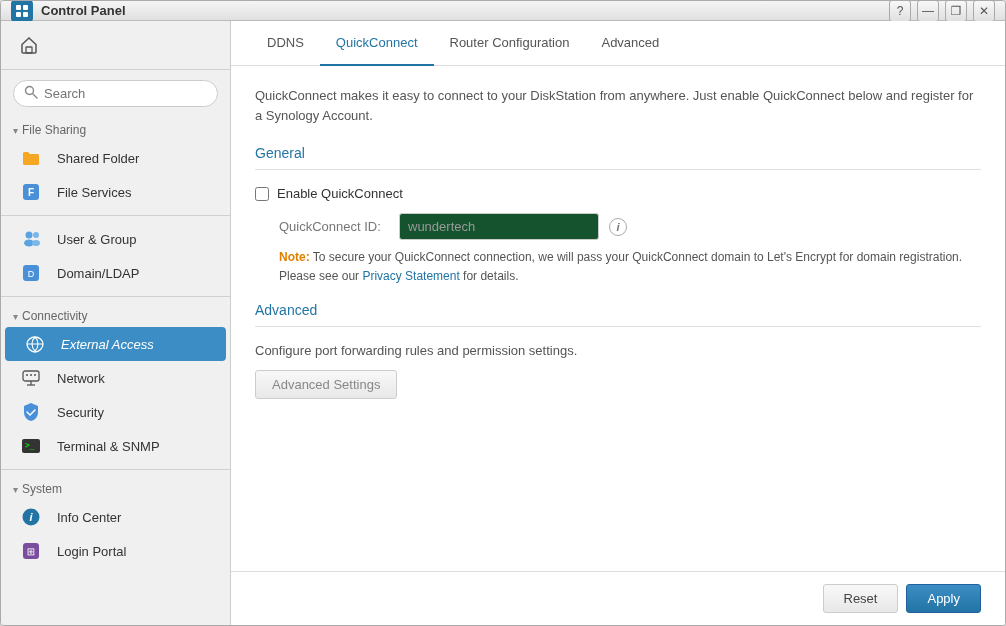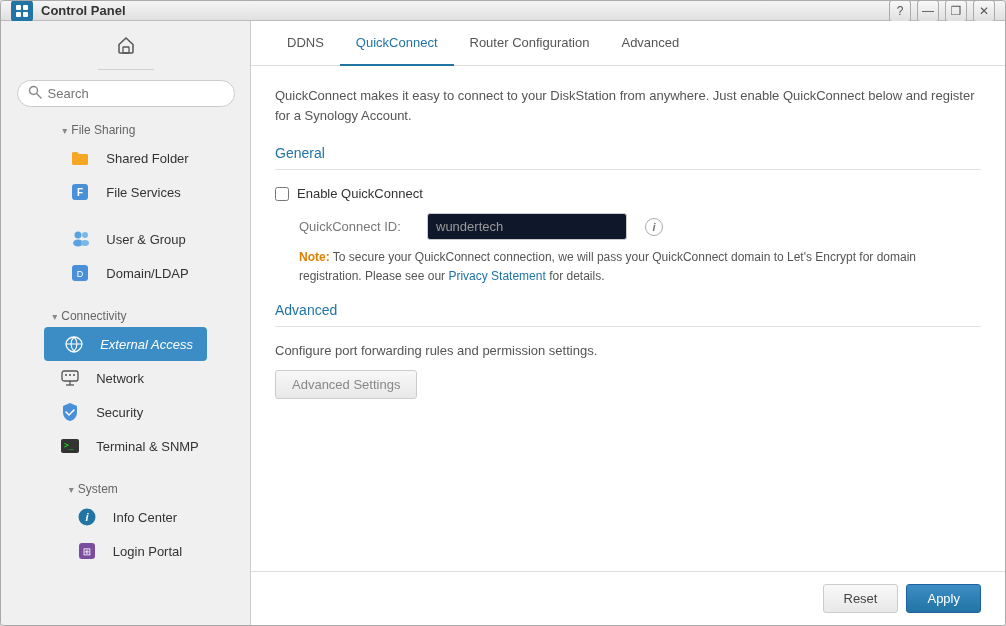--- a/index.html
+++ b/index.html
@@ -12,21 +12,21 @@
     .titlebar-icon { width: 22px; height: 22px; background: #2274a5; border-radius: 4px; margin-right: 8px; display: flex; align-items: center; justify-content: center; }
     .titlebar-icon svg { width: 16px; height: 16px; }
     .titlebar-title { font-size: 13px; font-weight: 600; color: #333; flex: 1; }
     .titlebar-controls { display: flex; gap: 6px; }
     .titlebar-btn { width: 22px; height: 22px; border: 1px solid #aaa; background: linear-gradient(180deg, #f8f8f8, #e0e0e0); border-radius: 3px; cursor: pointer; display: flex; align-items: center; justify-content: center; font-size: 12px; color: #555; }
 
     
     .main-layout { display: flex; flex: 1; overflow: hidden; }
 
     
-    .sidebar { width: 250px; background: #f0f0f0; border-right: 1px solid #ccc; overflow-y: auto; flex-shrink: 0; display: flex; flex-direction: column; align-items: center; }
+    .sidebar { width: 230px; background: #f0f0f0; border-right: 1px solid #ccc; overflow-y: auto; flex-shrink: 0; display: flex; flex-direction: column; }
 
     .sidebar-search { padding: 10px 12px; }
     .search-box { display: flex; align-items: center; border: 1px solid #ccc; border-radius: 14px; background: #fff; padding: 4px 10px; gap: 6px; }
     .search-box input { border: none; outline: none; font-size: 13px; color: #555; background: transparent; width: 100%; }
     .search-icon-svg { color: #888; font-size: 13px; }
 
     .sidebar-section { padding: 0; }
     .sidebar-section-header { display: flex; align-items: center; gap: 4px; padding: 6px 12px 4px 12px; font-size: 12px; color: #666; font-weight: 500; }
     .chevron-icon { font-size: 10px; color: #888; }
 
@@ -50,23 +50,23 @@
     .content-body { flex: 1; padding: 20px 24px; overflow-y: auto; }
 
     .intro-text { font-size: 13px; color: #555; margin-bottom: 20px; line-height: 1.5; }
 
     .section-title { font-size: 14px; color: #2274a5; font-weight: 500; padding-bottom: 8px; border-bottom: 1px solid #e0e0e0; margin-bottom: 16px; }
 
     .form-row { display: flex; align-items: center; gap: 10px; margin-bottom: 12px; }
     .checkbox-label { display: flex; align-items: center; gap: 8px; cursor: pointer; font-size: 13px; }
     .checkbox-label input[type=checkbox] { width: 14px; height: 14px; cursor: pointer; }
 
-    .field-row { display: flex; align-items: center; gap: 18px; padding-left: 24px; margin-bottom: 8px; }
+    .field-row { display: flex; align-items: center; gap: 10px; padding-left: 24px; margin-bottom: 8px; }
     .field-label { color: #777; font-size: 13px; min-width: 110px; }
-    .field-input { border: 1px solid #ccc; border-radius: 3px; padding: 5px 8px; font-size: 13px; width: 200px; color: #999; background: #0f172a; }
+    .field-input { border: 1px solid #ccc; border-radius: 3px; padding: 5px 8px; font-size: 13px; width: 200px; color: #999; background: #14532d; }
 
     .info-icon { display: inline-flex; align-items: center; justify-content: center; width: 18px; height: 18px; border-radius: 50%; border: 1px solid #aaa; color: #777; font-size: 11px; cursor: pointer; font-style: italic; font-weight: bold; }
 
     .note-text { font-size: 12px; color: #555; padding-left: 24px; margin-bottom: 16px; line-height: 1.6; }
     .note-text a { color: #2274a5; text-decoration: none; }
     .note-label { font-weight: 600; color: #e08000; }
 
     .section-desc { font-size: 13px; color: #555; margin-bottom: 12px; }
 
     .advanced-btn { padding: 6px 16px; border: 1px solid #ccc; background: linear-gradient(180deg, #f8f8f8, #e8e8e8); border-radius: 3px; cursor: pointer; font-size: 13px; color: #888; }

